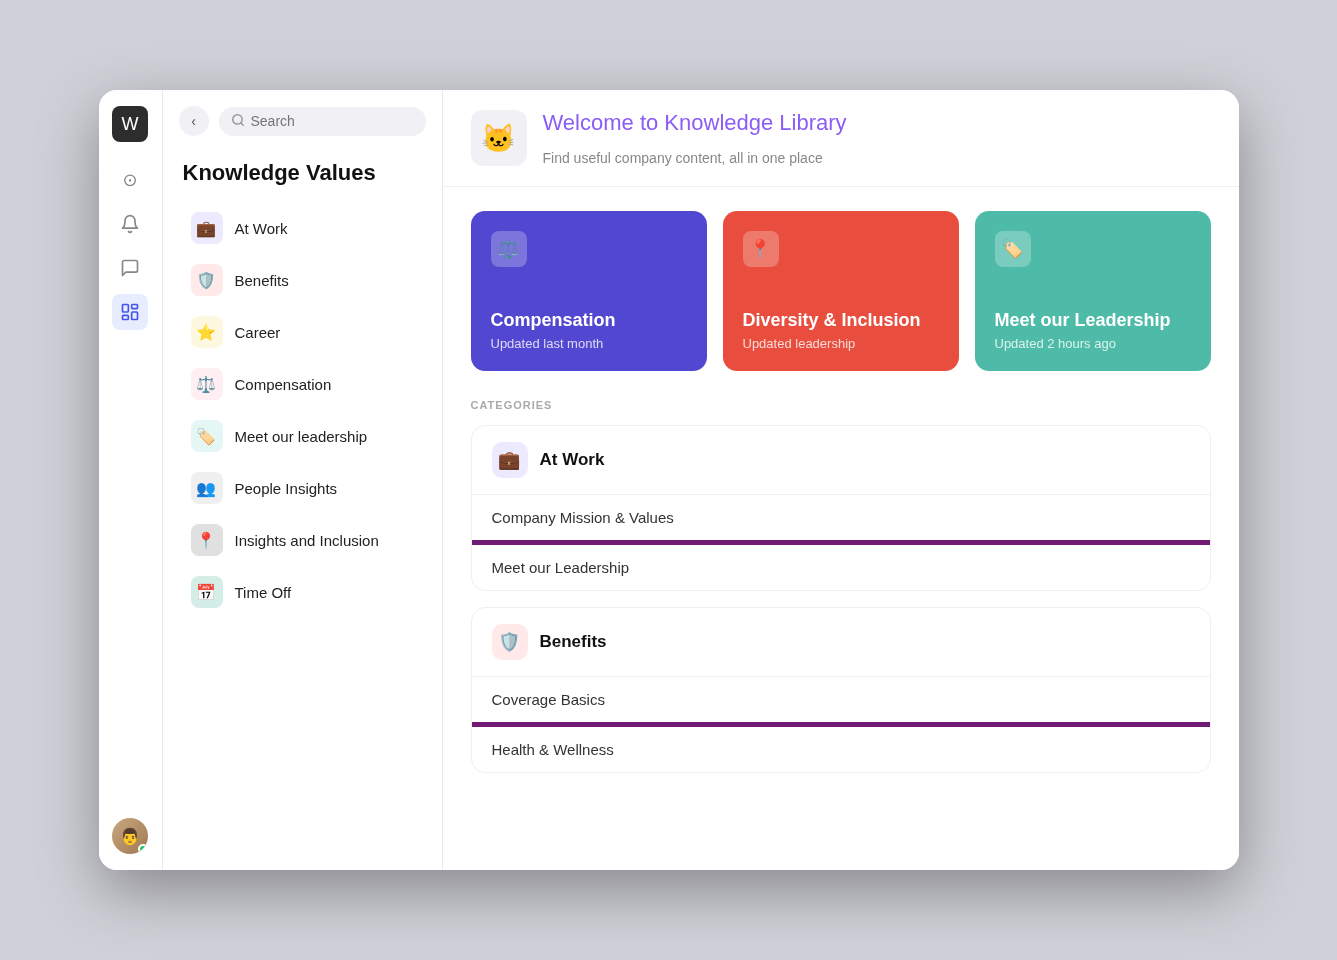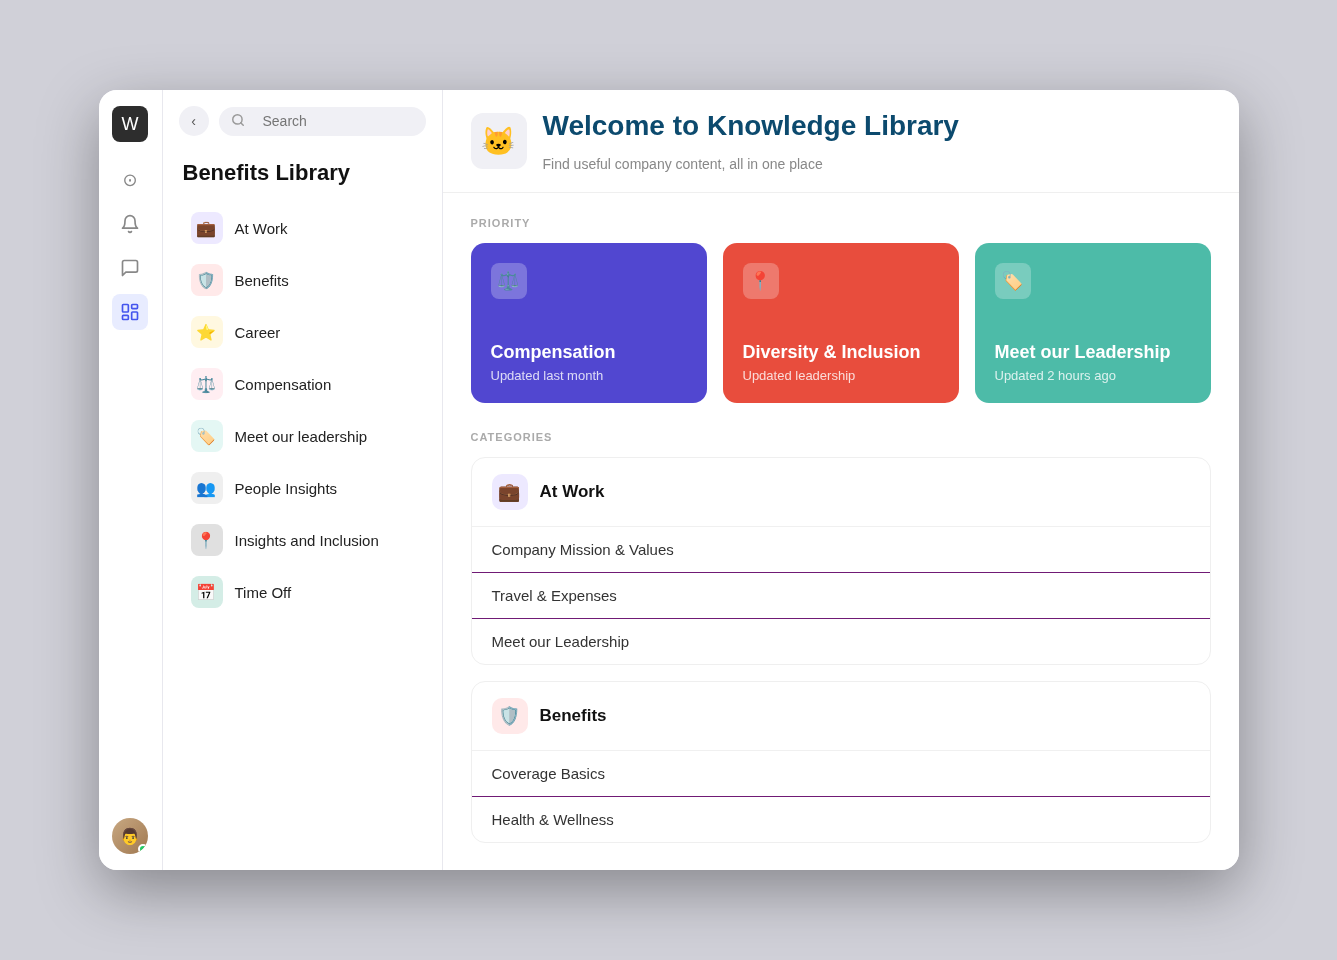--- a/index.html
+++ b/index.html
@@ -94,21 +94,21 @@
       cursor: pointer;
       font-size: 14px; color: #555;
     }
     .search-box {
       flex: 1;
       display: flex;
       align-items: center;
       background: #f0f0f5;
       border-radius: 20px;
       padding: 6px 12px;
-      gap: 18px;
+      gap: 6px;
     }
     .search-icon { color: #999; font-size: 14px; }
     .search-input {
       border: none;
       background: transparent;
       outline: none;
       font-size: 14px;
       color: #333;
       width: 100%;
     }
@@ -156,23 +156,23 @@
       border-bottom: 1px solid #efefef;
     }
     .header-icon-box {
       width: 56px; height: 56px;
       background: #f0f0f5;
       border-radius: 12px;
       display: flex; align-items: center; justify-content: center;
       font-size: 28px;
     }
     .header-text h1 {
-      font-size: 28px;
-      font-weight: 700;
-      color: #0c4a6e;
+      font-size: 22px;
+      font-weight: 400;
+      color: #8b5cf6;
     }
     .header-text p {
       font-size: 14px;
       color: #888;
       margin-top: 14px;
     }
     
     .content {
       padding: 24px 28px;
     }
@@ -247,21 +247,21 @@
     .category-title {
       font-size: 17px;
       font-weight: 700;
       color: #111;
     }
     .category-item {
       padding: 14px 20px;
       font-size: 15px;
       color: #333;
       cursor: pointer;
-      border-bottom: 1px solid #701a75;
+      border-bottom: 5px solid #701a75;
     }
     .category-item:last-child { border-bottom: none; }
   </style>
 </head>
 <body>
 
 <div class="window">
 
   <nav class="nav-rail">
     <div class="nav-rail-logo">
@@ -301,21 +301,21 @@
       <div class="search-box">
         <span class="search-icon">
           <svg width="14" height="14" viewBox="0 0 24 24" fill="none" stroke="#999" stroke-width="2.5" stroke-linecap="round" stroke-linejoin="round">
             <circle cx="11" cy="11" r="8"></circle>
               <line x1="21" y1="21" x2="16.65" y2="16.65"></line>
           </svg>
         </span>
         <input class="search-input" type="text" placeholder="Search" style="">
       </div>
     </div>
-    <div class="sidebar-title">Benefits Library</div>
+    <div class="sidebar-title">Knowledge Values</div>
 
     <div id="sidebar-items-container">
         <div class="sidebar-item">
     <div class="sidebar-item-icon" style="background:#ede9ff;">💼</div>
     <span class="sidebar-item-label">At Work</span>
   </div>
         <div class="sidebar-item">
     <div class="sidebar-item-icon" style="background:#ffe9e9;">🛡️</div>
     <span class="sidebar-item-label">Benefits</span>
   </div>
@@ -349,21 +349,20 @@
   <main class="main">
     <div class="main-header">
       <div class="header-icon-box">🐱</div>
       <div class="header-text">
         <h1>Welcome to Knowledge Library</h1>
         <p>Find useful company content, all in one place</p>
       </div>
     </div>
 
     <div class="content">
-      <div class="section-label">PRIORITY</div>
       <div class="priority-cards" id="priority-cards-container">
           <div class="priority-card card-compensation">
     <div class="card-badge">⚖️</div>
     <div class="card-title">Compensation</div>
     <div class="card-subtitle">Updated last month</div>
   </div>
           <div class="priority-card card-diversity">
     <div class="card-badge">📍</div>
     <div class="card-title">Diversity &amp; Inclusion</div>
     <div class="card-subtitle">Updated leadership</div>
@@ -378,21 +377,20 @@
       <div class="section-label">CATEGORIES</div>
       <div id="categories-container">
           <div class="category-card">
     <div class="category-header">
       <div class="category-icon" style="background:#ede9ff;">💼</div>
       <span class="category-title">At Work</span>
     </div>
 
     <div class="category-item">Company Mission &amp; Values</div>
 
-    <div class="category-item">Travel &amp; Expenses</div>
 
     <div class="category-item">Meet our Leadership</div>
 
   </div>
           <div class="category-card">
     <div class="category-header">
       <div class="category-icon" style="background:#ffe9e9;">🛡️</div>
       <span class="category-title">Benefits</span>
     </div>
 

